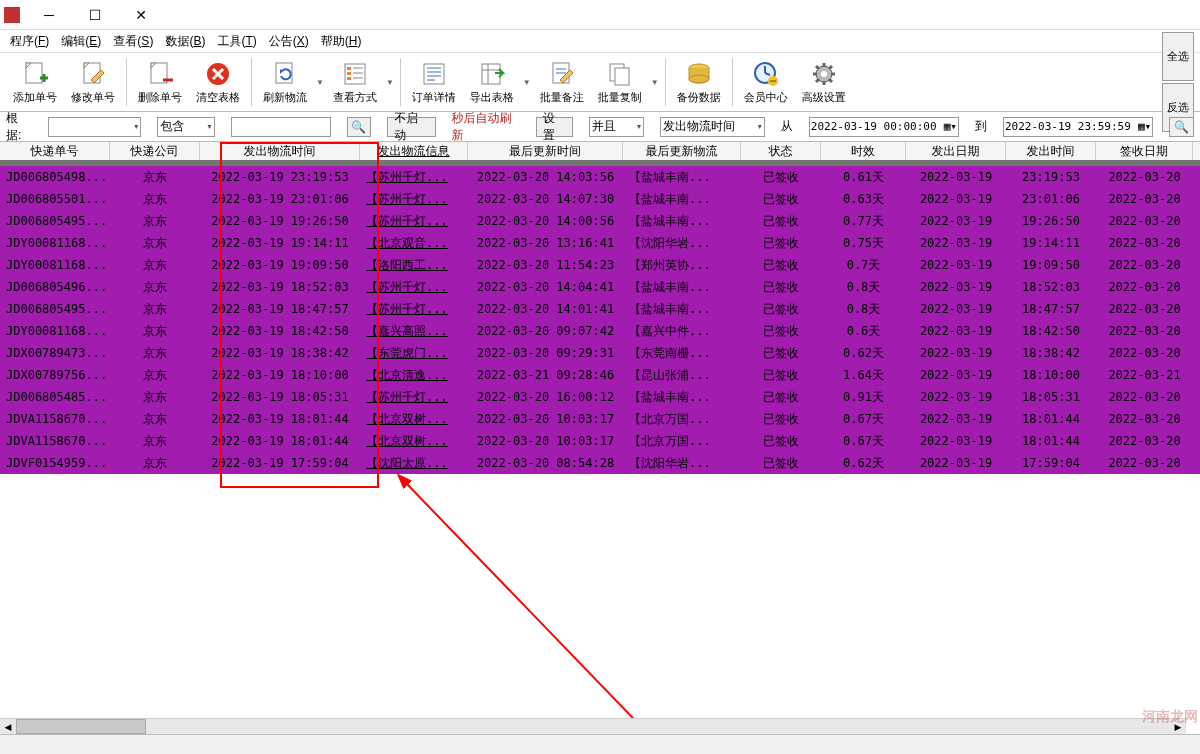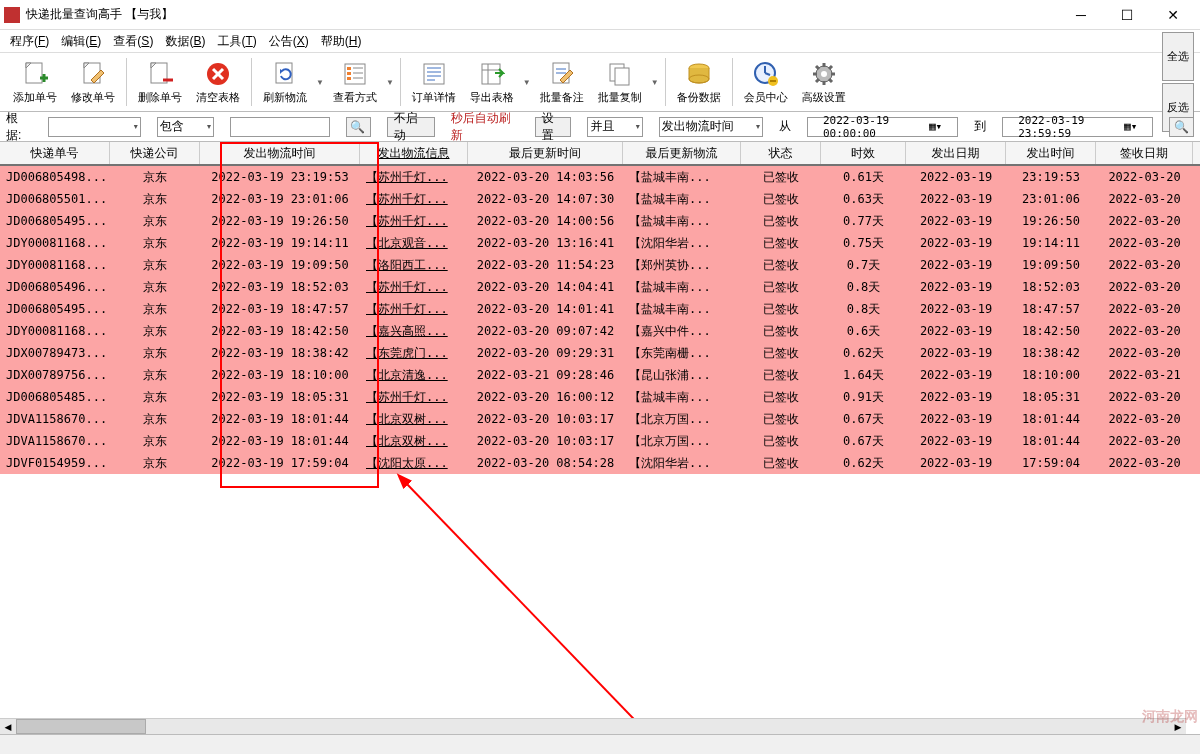--- a/index.html
+++ b/index.html
@@ -27,28 +27,28 @@
     
     .filterbar { display: flex; align-items: center; height: 30px; padding: 2px 6px; gap: 16px; border-bottom: 1px solid #bbb; }
     .filterbar label { font-size: 12px; }
     .combo { border: 1px solid #999; background: #fff; height: 20px; font-size: 12px; padding: 0 2px; display: flex; align-items: center; }
     .combo.small { width: 98px; }
     .combo-arrow { margin-left: auto; font-size: 8px; color: #555; }
     .text-input { border: 1px solid #999; height: 20px; width: 100px; padding: 0 4px; }
     .icon-btn { border: 1px solid #999; background: #f0f0f0; width: 26px; height: 20px; display: flex; align-items: center; justify-content: center; cursor: pointer; }
     .btn-small { border: 1px solid #999; background: #f0f0f0; height: 20px; padding: 0 6px; cursor: pointer; font-size: 12px; display: flex; align-items: center; }
     .disabled-text { color: #b91c1c; font-size: 12px; }
-    .date-input { border: 1px solid #999; height: 20px; width: 158px; display: flex; align-items: center; padding: 0 15px; font-size: 11px; font-family: monospace; }
+    .date-input { border: 1px solid #999; height: 20px; width: 158px; display: flex; align-items: center; padding: 0 1px; font-size: 11px; font-family: monospace; }
     .date-input .cal-icon { margin-left: auto; }
     
     .table-container { position: relative; height: 576px; overflow: hidden; }
-    .table-header { display: flex; background: #f5f5f5; border-bottom: 2px solid #737373; height: 24px; }
+    .table-header { display: flex; background: #f5f5f5; border-bottom: 6px solid #737373; height: 24px; }
     .th { border-right: 1px solid #ccc; display: flex; align-items: center; justify-content: center; font-size: 12px; white-space: nowrap; overflow: hidden; }
     .table-body {}
-    .tr { display: flex; height: 22px; background: #fca5a5; }
+    .tr { display: flex; height: 22px; background: #a21caf; }
     .td { display: flex; align-items: center; padding: 0 6px; font-size: 12px; white-space: nowrap; overflow: hidden; font-family: "Microsoft YaHei", monospace; }
     .td.center { justify-content: center; }
     
     .col-0 { width: 110px; }
     .col-1 { width: 90px; }
     .col-2 { width: 160px; }
     .col-3 { width: 108px; text-decoration: underline; }
     .col-4 { width: 155px; }
     .col-5 { width: 118px; }
     .col-6 { width: 80px; }
@@ -68,21 +68,20 @@
     .statusbar { position: absolute; bottom: 0; left: 0; right: 0; height: 20px; background: #f0f0f0; border-top: 1px solid #bbb; display: flex; align-items: center; padding: 0 6px; font-size: 12px; }
     .status-right { margin-left: auto; }
     
     .watermark { position: absolute; right: 2px; bottom: 28px; font-size: 14px; color: rgba(180,60,60,0.35); font-weight: bold; }
   </style>
 </head>
 <body>
 
 <div class="titlebar">
   <div class="titlebar-icon"></div>
-  <div class="titlebar-text">快递批量查询高手 【与我】</div>
   <div class="win-buttons">
     <div class="win-btn">─</div>
     <div class="win-btn">☐</div>
     <div class="win-btn">✕</div>
   </div>
 </div>
 
 <div class="menubar">
   <span class="menu-item"><span>程序</span>(<span class="shortcut">F</span>)</span>
   <span class="menu-item"><span>编辑</span>(<span class="shortcut">E</span>)</span>

